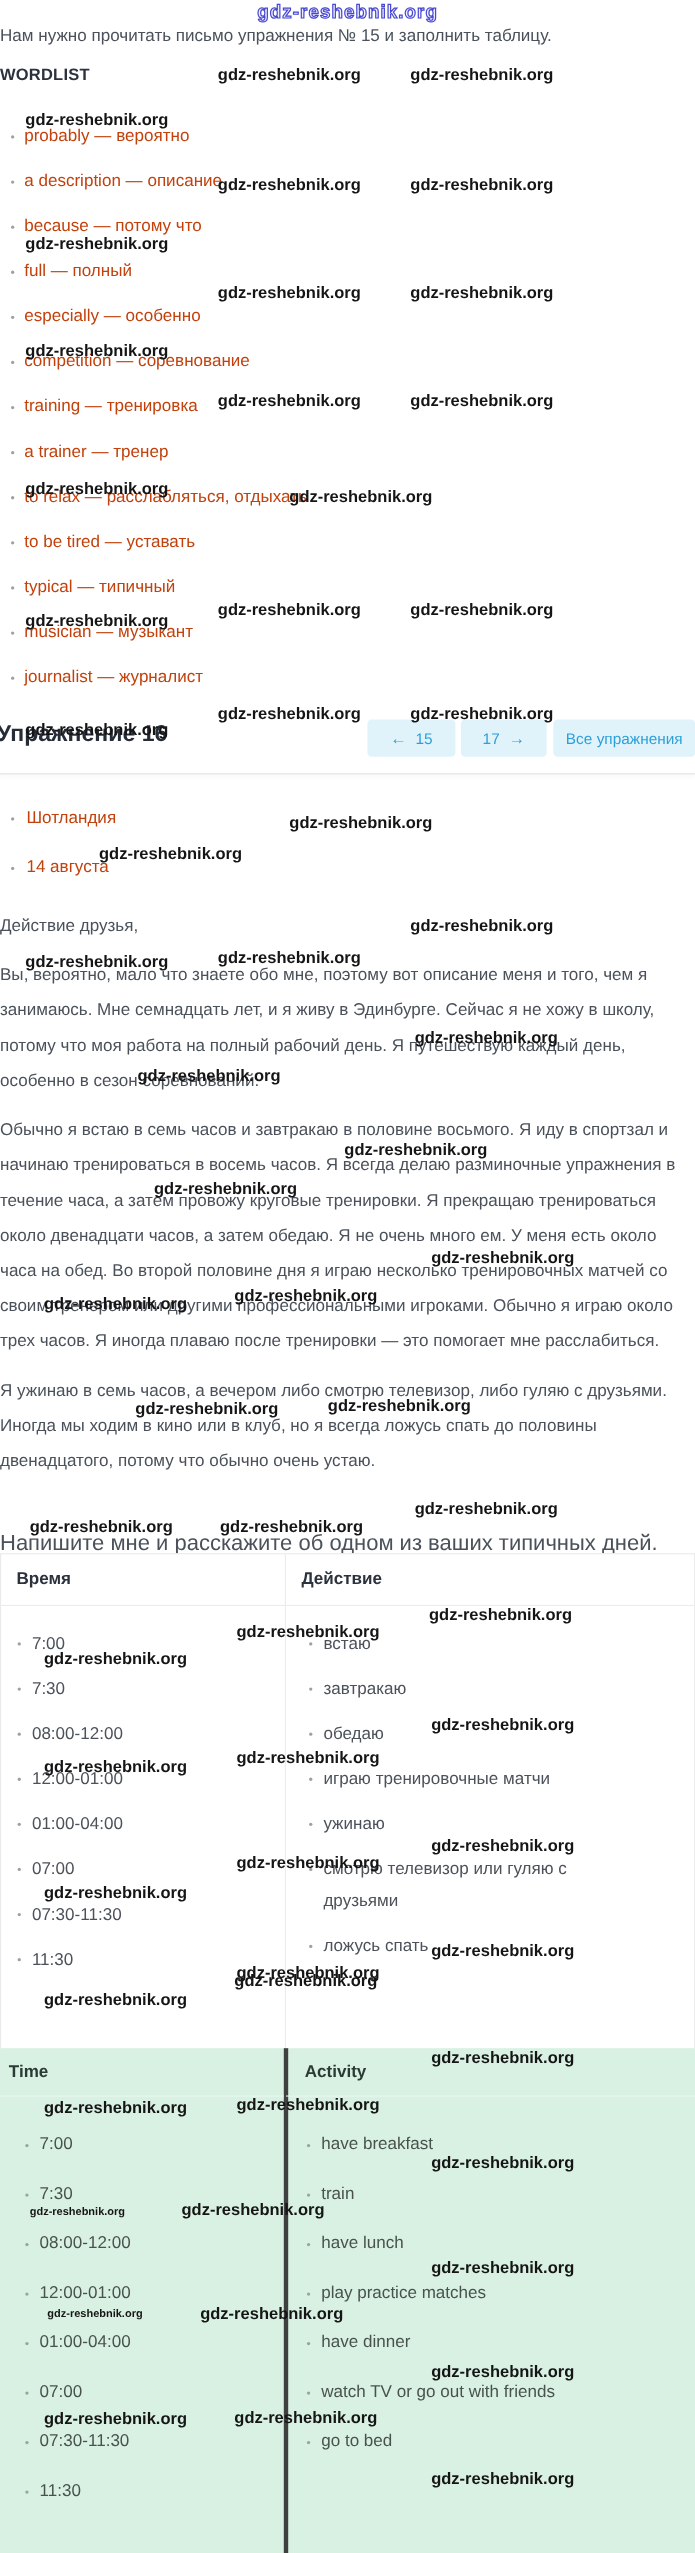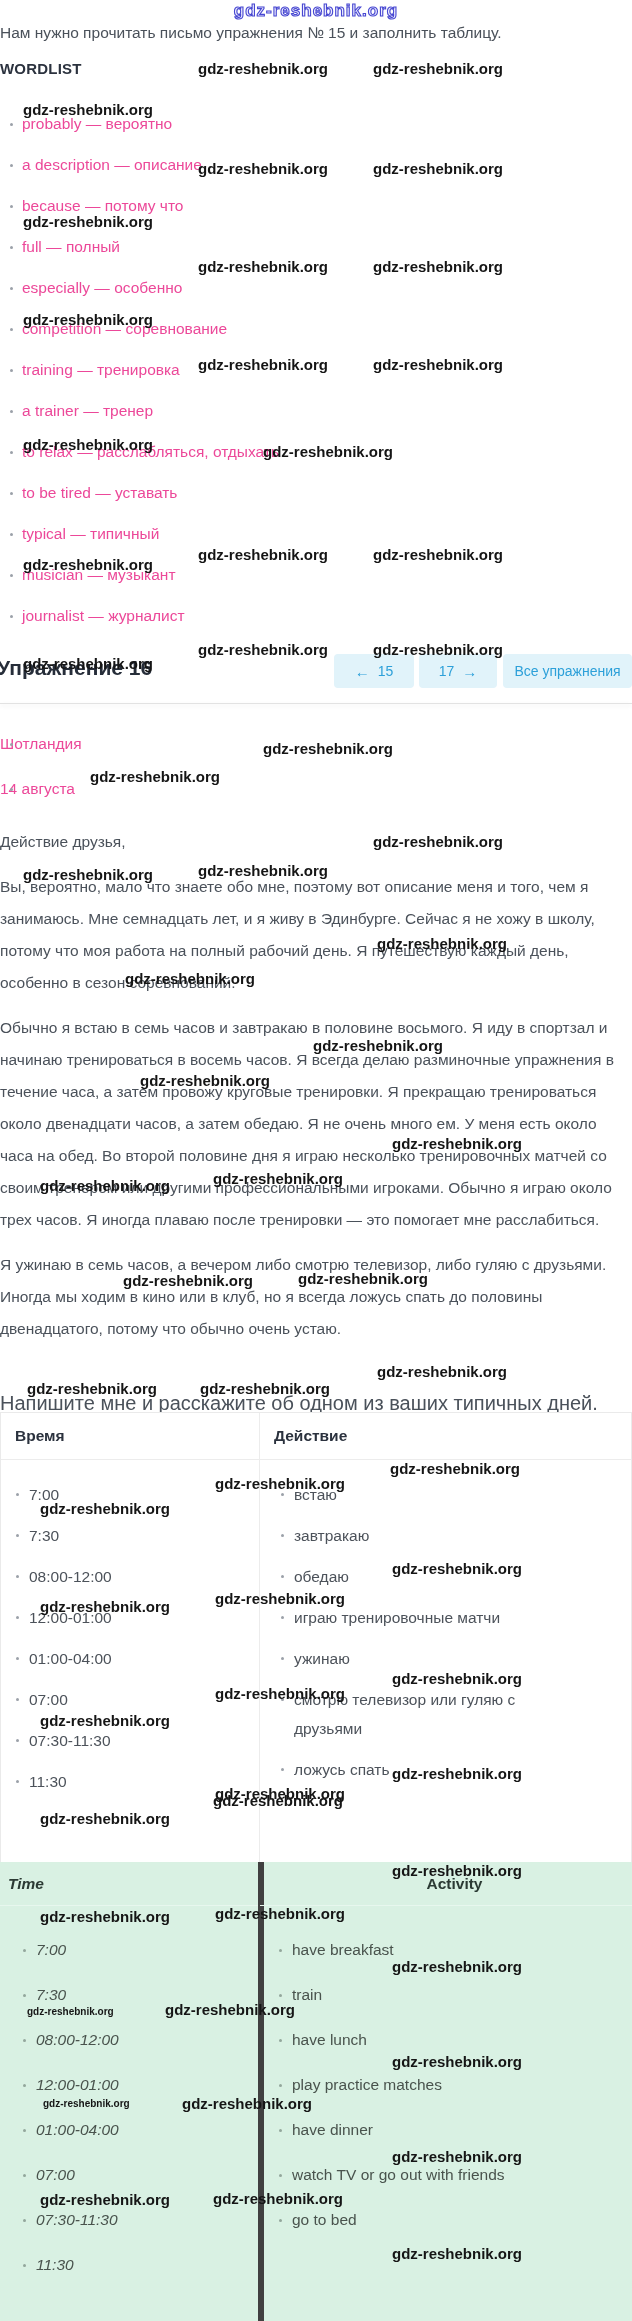--- a/index.html
+++ b/index.html
@@ -10,40 +10,40 @@
   .wm{position:absolute;font-weight:700;font-size:15px;color:#151515;white-space:nowrap;z-index:9;}
   .wm.sm{font-size:10px;}
   #top-wm{position:absolute;top:1px;left:0;width:100%;text-align:center;z-index:9;
           font-size:17px;font-weight:700;letter-spacing:1px;color:#eeeeff;
           -webkit-text-stroke:1.1px #4747d1;}
 
   #intro{position:absolute;top:24px;left:0;margin:0;font-size:15.5px;color:#4a515a;}
   #wordlist-title{position:absolute;top:60px;left:0;margin:0;font-size:15px;font-weight:700;color:#2b323e;letter-spacing:.2px;}
 
   ul.blist{margin:0;padding:0;list-style:none;}
-  ul.blist li{position:relative;font-size:15.5px;color:#ec4899;}
+  ul.blist li{position:relative;font-size:15.5px;color:#c2410c;}
   ul.blist li::before{content:"";position:absolute;width:3px;height:3px;border-radius:50%;background:#9ba1a9;}
 
   #wordlist{position:absolute;top:114px;left:0;}
   #wordlist li{padding-left:22px;line-height:20px;margin-bottom:21px;}
   #wordlist li::before{left:10px;top:9px;}
 
   
   #exercise-title{position:absolute;top:656px;left:-3px;margin:0;font-size:21px;font-weight:700;color:#262d39;}
   .pill{position:absolute;top:654px;height:34px;background:#e1f3fa;border-radius:4px;color:#2da0d9;
         font-size:14px;display:flex;align-items:center;justify-content:center;gap:8px;box-sizing:border-box;cursor:pointer;}
   #prev-pill{left:334px;width:80px;}
   #next-pill{left:419px;width:78px;}
   #all-pill{left:503px;width:129px;}
   .pill .arrow{font-size:15px;line-height:1;}
   #head-divider{position:absolute;top:703px;left:0;width:632px;height:1px;background:#e2e2e2;
                 box-shadow:0 2px 4px rgba(0,0,0,.10);}
 
   #facts{position:absolute;top:733px;left:0;}
-  #facts li{line-height:22px;margin-bottom:23px;}
+  #facts li{padding-left:24px;line-height:22px;margin-bottom:23px;}
   #facts li::before{left:10px;top:10px;}
 
   
   #letter{position:absolute;top:826px;left:0;width:620px;z-index:0;}
   #letter p{margin:0 0 13px 0;font-size:15.5px;line-height:32px;color:#4a515a;}
   #letter-last{position:absolute;top:1392px;left:0;margin:0;font-size:20px;color:#4a515a;z-index:0;}
 
   
   #table-ru{position:absolute;top:1412px;left:0;width:632px;height:534px;background:#fff;
             border:1px solid #eaeaea;box-sizing:border-box;z-index:1;}
@@ -51,25 +51,25 @@
   #table-ru .col-right{position:absolute;left:259px;top:0;right:0;bottom:0;}
   #table-ru .t-head{height:47px;box-sizing:border-box;border-bottom:1px solid #ececec;
             padding:14px 0 0 14px;font-weight:700;font-size:15.5px;color:#2b323e;}
   #table-ru ul{margin:20px 0 0 28px;}
   #table-ru .col-right ul{margin-left:34px;width:255px;}
   #table-ru li{line-height:29px;margin-bottom:12px;color:#4c525a;}
   #table-ru li::before{left:-13px;top:13px;}
 
   
   #table-en{position:absolute;top:1862px;left:0;width:632px;height:459px;background:#d9f1e3;z-index:1;box-sizing:border-box;}
-  #table-en .col-left{position:absolute;left:0;top:0;bottom:0;width:258px;border-right:6px solid #404040;font-style:italic;}
+  #table-en .col-left{position:absolute;left:0;top:0;bottom:0;width:258px;border-right:4px solid #404040;}
   #table-en .col-right{position:absolute;left:260px;top:0;right:0;bottom:0;}
   #table-en .t-head{height:44px;box-sizing:border-box;border-bottom:1px solid #e7f7ee;
             padding:13px 0 0 8px;font-weight:700;font-size:15.5px;color:#2b3a34;}
-  #table-en .col-right .t-head{padding-left:17px;text-align:center;}
+  #table-en .col-right .t-head{padding-left:17px;}
   #table-en ul{margin:29px 0 0 36px;}
   #table-en .col-right ul{margin-left:32px;width:310px;}
   #table-en li{line-height:30px;margin-bottom:15px;color:#49534d;}
   #table-en li::before{left:-13px;top:14px;background:#93a79c;}
 </style>
 </head>
 <body>
 
 <div id="page">
 

